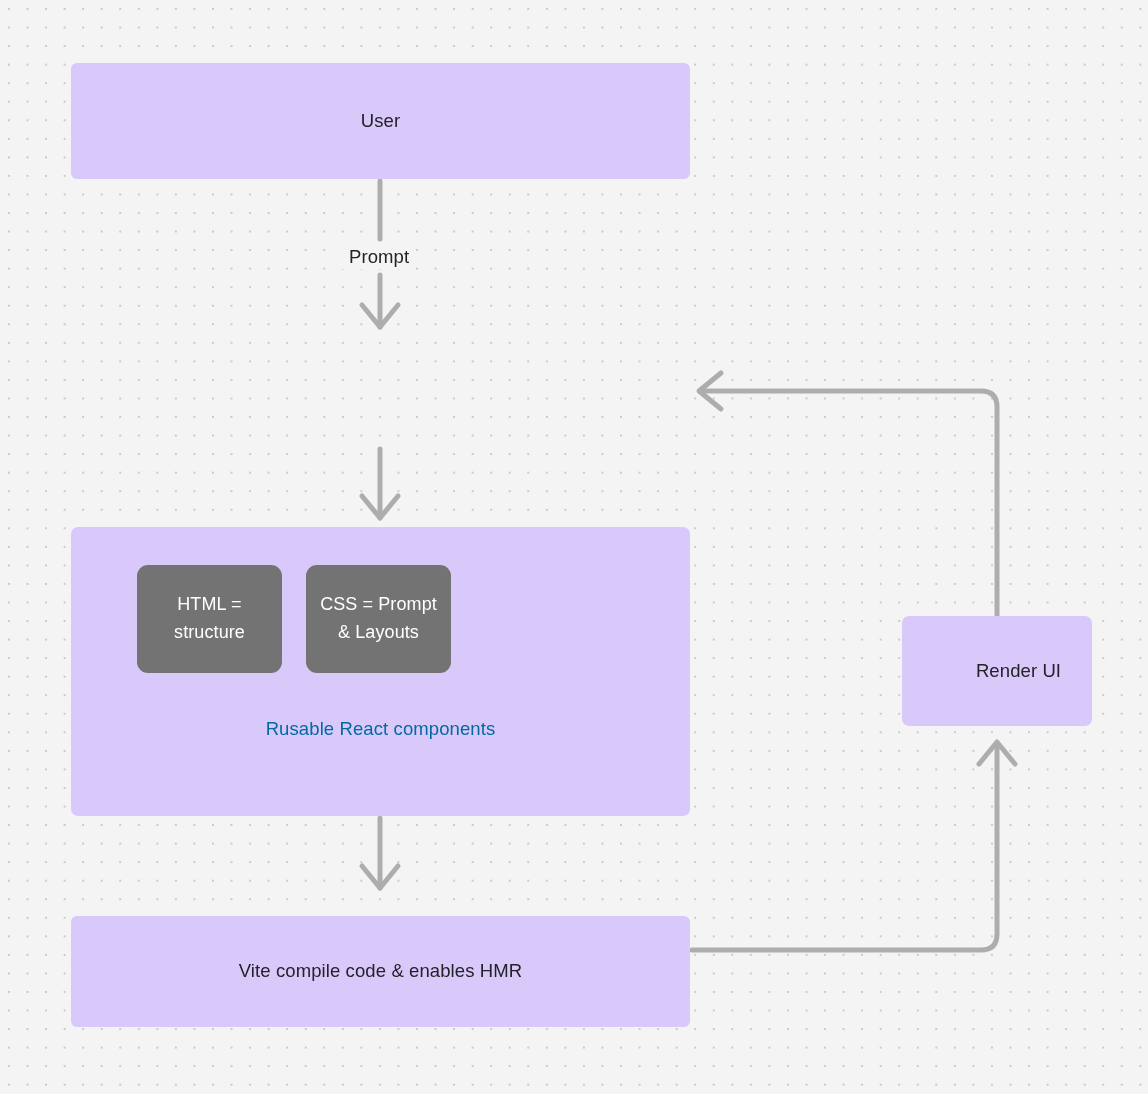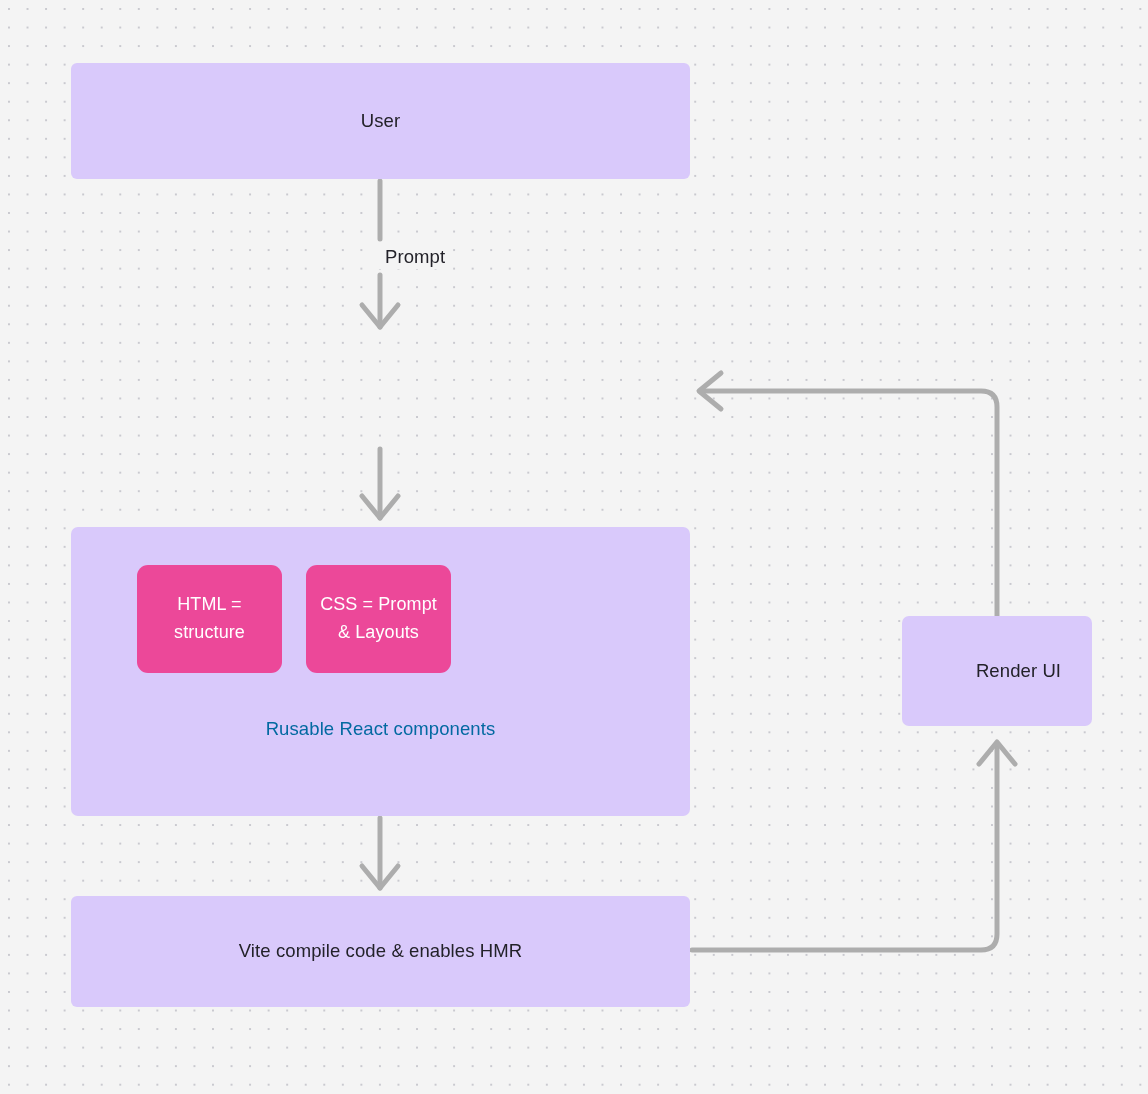--- a/index.html
+++ b/index.html
@@ -40,36 +40,36 @@
     color: #232229;
     font-size: 18.5px;
     line-height: 1.35;
     text-align: center;
     letter-spacing: 0.1px;
   }
   .node-user      { left: 71px;  top: 63px;  width: 619px; height: 116px; text-align: right; }
   .node-webapp    { left: 71px;  top: 336px; width: 619px; height: 111px; }
   .node-group     { left: 71px;  top: 527px; width: 619px; height: 289px;
                     display: block; border-radius: 7px; }
-  .node-vite      { left: 71px;  top: 896px; width: 619px; height: 111px; }
+  .node-vite      { left: 71px;  top: 916px; width: 619px; height: 111px; }
   .node-render    { left: 902px; top: 616px; width: 190px; height: 110px;
                     border-radius: 7px; padding-left: 43px; }
 
   .group-inner {
     position: absolute;
     left: 66px;
     top: 38px;
     display: flex;
     gap: 24px;
   }
   .chip {
     box-sizing: border-box;
     width: 145px;
     height: 108px;
-    background: #ec4899;
+    background: #737373;
     border-radius: 11px;
     display: flex;
     align-items: center;
     justify-content: center;
     color: #ffffff;
     font-size: 18px;
     line-height: 1.55;
     text-align: center;
     letter-spacing: 0.1px;
   }
@@ -86,21 +86,21 @@
 
   .edge-label {
     position: absolute;
     color: #232229;
     font-size: 18.5px;
     background: #f4f4f4;
     padding: 1px 7px;
     letter-spacing: 0.1px;
     white-space: nowrap;
   }
-  .label-prompt { left: 342px; top: 245px; margin-left: 36px; }
+  .label-prompt { left: 342px; top: 245px; }
 </style>
 </head>
 <body>
 
 <div id="canvas">
 
   <svg class="edges" viewBox="0 0 1148 1094" width="1148" height="1094">
     <g fill="none" stroke="#adadad" stroke-width="5" stroke-linecap="round" stroke-linejoin="round">
 
       <path d="M 380 181 L 380 239"></path>

